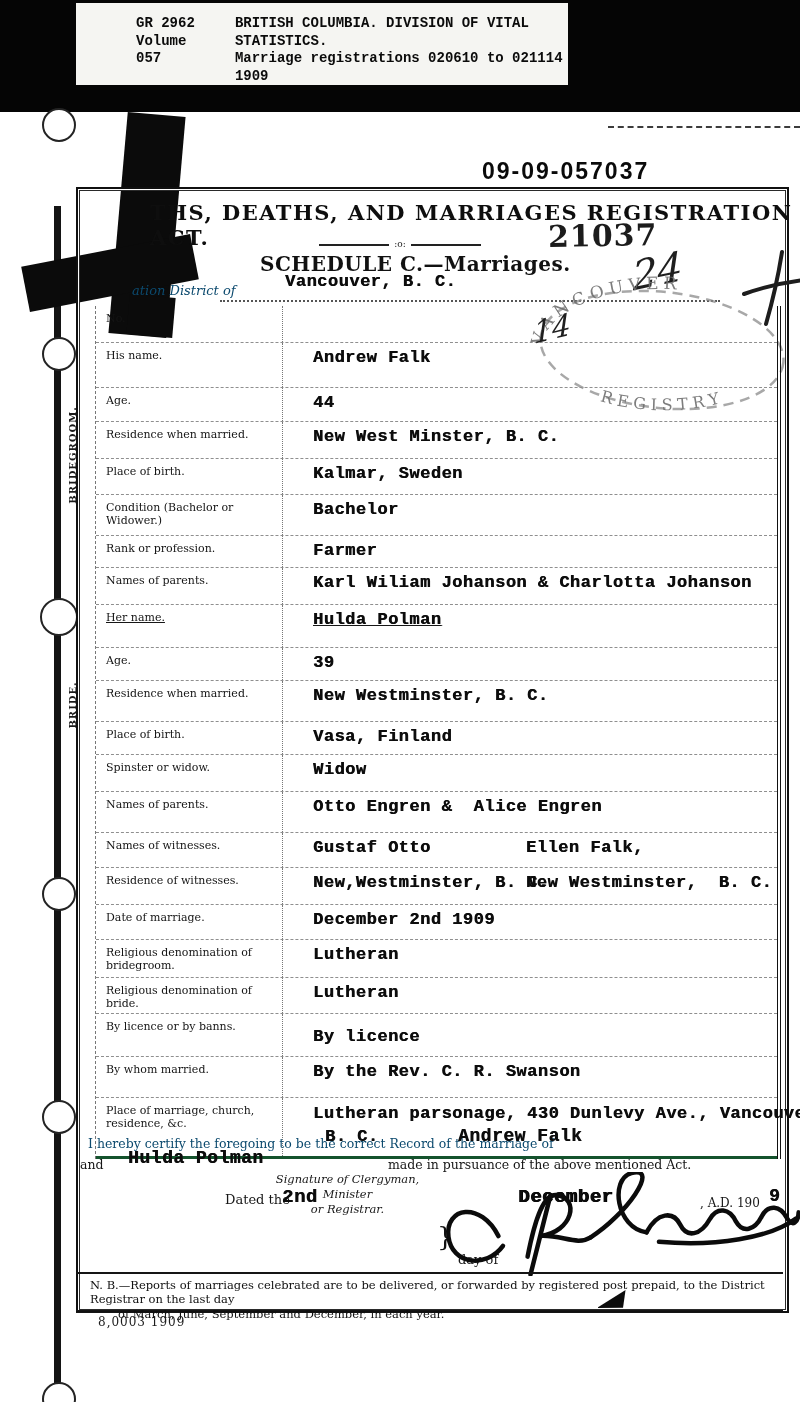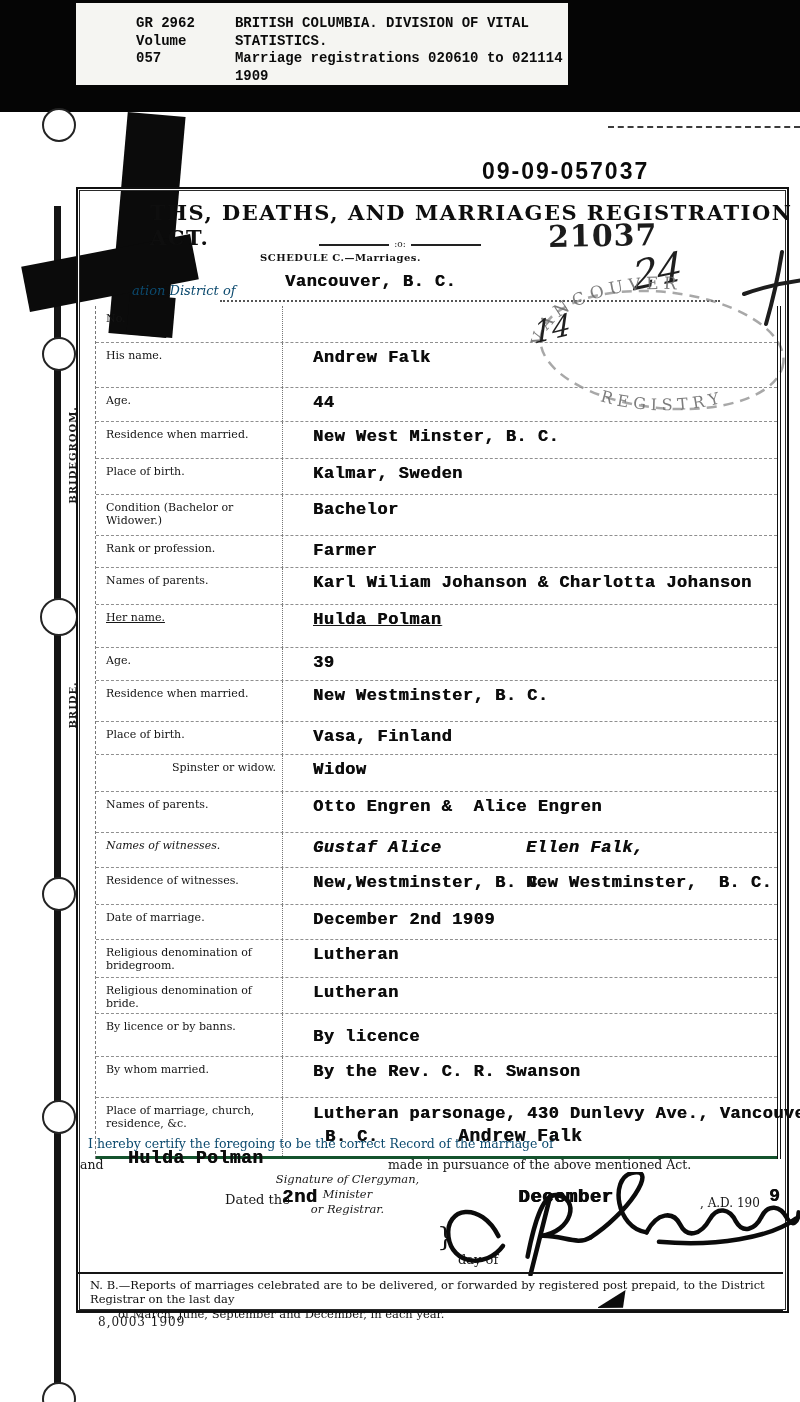--- a/index.html
+++ b/index.html
@@ -20,21 +20,21 @@
   .outer-border{position:absolute;left:76px;top:187px;width:709px;height:1122px;
         border:2px solid #101010;box-shadow:inset 0 0 0 1px #fff, inset 0 0 0 2px #2a2a2a;}
   .scan-number{position:absolute;left:482px;top:158px;font-family:"Liberation Sans", sans-serif;
         font-weight:700;font-size:23px;letter-spacing:2px;color:#0a0a0a;text-align:right;}
   
   .act-title{position:absolute;left:150px;top:200px;font-size:21px;font-weight:700;letter-spacing:1.5px;color:#0e0e0e;}
   .divider{position:absolute;left:300px;top:239px;width:200px;text-align:center;font-size:9px;color:#222;}
   .divider:before,.divider:after{content:"";display:inline-block;vertical-align:middle;width:70px;border-top:2px solid #222;margin:0 5px;}
   .reg-stamp{position:absolute;left:548px;top:218px;font-size:30px;font-weight:700;color:#1c1c1c;
         letter-spacing:1px;transform:rotate(-1deg);}
-  .schedule{position:absolute;left:260px;top:252px;font-size:10px;font-weight:700;letter-spacing:.5px;color:#111;}
+  .schedule{position:absolute;left:260px;top:252px;font-size:20px;font-weight:700;letter-spacing:.5px;color:#111;}
   .district-line{position:absolute;left:120px;top:272px;width:600px;}
   .district-label{position:absolute;left:12px;top:11px;font-style:italic;font-size:13px;color:#0c4a6e;}
   .district-value{position:absolute;left:165px;top:0;font-size:19px;}
   .district-dots{position:absolute;left:100px;top:28px;width:500px;border-top:2px dotted #555;}
   
   .hand{font-family:"DejaVu Serif", serif;font-style:italic;color:#1f1f1f;}
   .hand-24{position:absolute;left:632px;top:248px;font-size:40px;transform:rotate(-12deg) skewX(-10deg);}
   .hand-14{font-size:30px;transform:rotate(-14deg) skewX(-12deg);display:inline-block;}
   
   .typed{font-family:"Liberation Mono", monospace;font-weight:700;font-size:17px;color:#0c0c0c;
@@ -207,36 +207,36 @@
       <div class="cell-value">
           <span class="typed">New Westminster, B. C.</span>
         </div>
     </div>
     <div class="row" style="height:32px;">
       <div class="cell-label">Place of birth.</div>
       <div class="cell-value">
           <span class="typed">Vasa, Finland</span>
         </div>
     </div>
-    <div class="row" style="height:36px;text-align:right;">
+    <div class="row" style="height:36px;">
       <div class="cell-label">Spinster or widow.</div>
       <div class="cell-value">
           <span class="typed">Widow</span>
         </div>
     </div>
     <div class="row" style="height:40px;">
       <div class="cell-label">Names of parents.</div>
       <div class="cell-value">
           <span class="typed">Otto Engren &amp;  Alice Engren</span>
         </div>
     </div>
-    <div class="row" style="height:34px;font-style:italic;">
+    <div class="row" style="height:34px;">
       <div class="cell-label">Names of witnesses.</div>
       <div class="cell-value">
-        <span class="typed">Gustaf Alice</span>
+        <span class="typed">Gustaf Otto</span>
         <span class="typed col2">Ellen Falk,</span>
       </div>
     </div>
     <div class="row" style="height:36px;">
       <div class="cell-label">Residence of witnesses.</div>
       <div class="cell-value">
         <span class="typed">New,Westminster, B. C.</span>
         <span class="typed col2">New Westminster,  B. C.</span>
       </div>
     </div>

